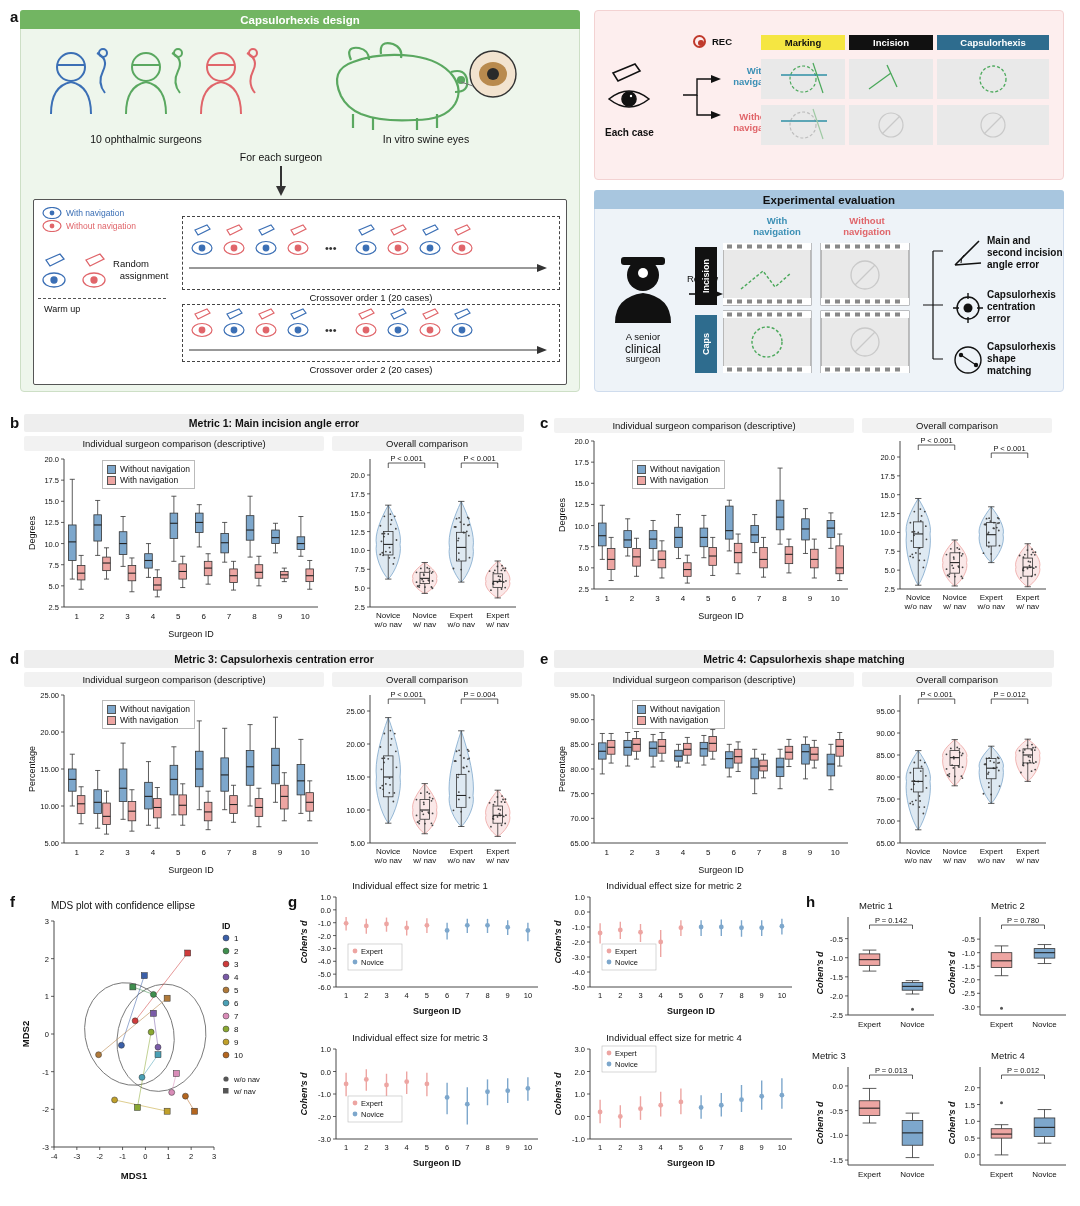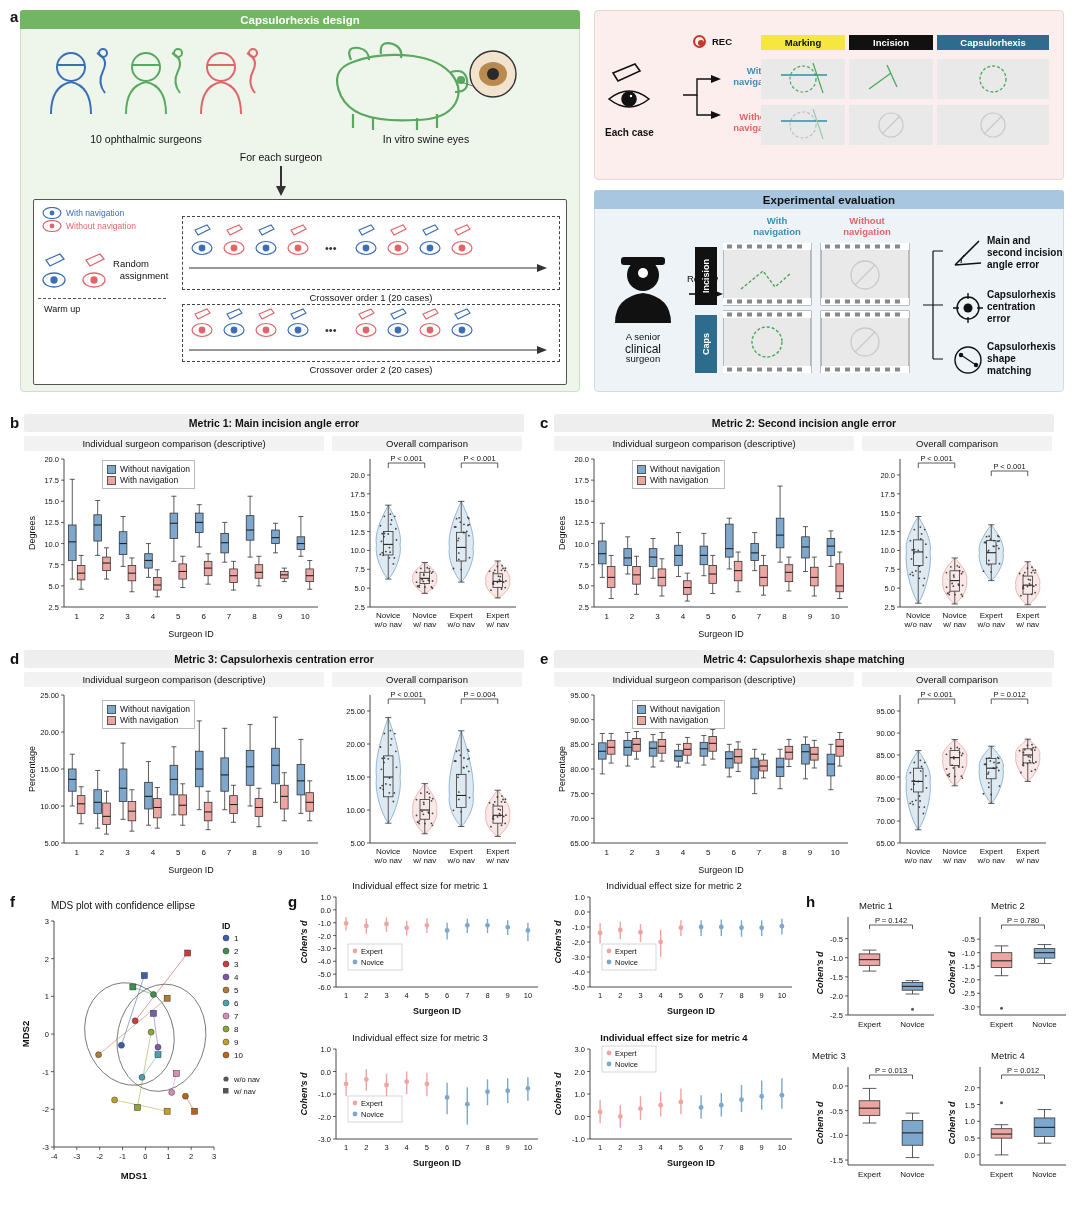--- a/index.html
+++ b/index.html
@@ -809,21 +809,20 @@
         <span class="lg-swatch" style="background:#7da7cc"></span>
         <span>Without navigation</span>
       </div>
       <div class="lg-row">
         <span class="lg-swatch" style="background:#eda5a2"></span>
         <span>With navigation</span>
       </div>
     </div>
   </div>
 <div id="metric-c" class="metric-panel" style="left: 554px; top: 414px; width: 500px; height: 230px; position: absolute;">
-    <div class="metric-title">Metric 2: Second incision angle error</div>
     <div style="display: flex; gap: 8px; margin-top: 4px;">
       <div style="width: 300px;">
         <div class="sub-title">Individual surgeon comparison (descriptive)</div>
         <svg width="300" height="190">
           <line x1="40" y1="8" x2="40" y2="156" stroke="#333" stroke-width="0.9"></line>
           <line x1="40" y1="156" x2="294" y2="156" stroke="#333" stroke-width="0.9"></line>
           <line x1="37" y1="156" x2="40" y2="156" stroke="#333" stroke-width="0.8"></line>
           <text x="35" y="159" font-size="7.5" text-anchor="end" fill="#111">2.5</text>
           <line x1="37" y1="134.85714285714286" x2="40" y2="134.85714285714286" stroke="#333" stroke-width="0.8"></line>
           <text x="35" y="137.85714285714286" font-size="7.5" text-anchor="end" fill="#111">5.0</text>
@@ -2026,21 +2025,21 @@
           <text x="141" y="123" font-size="9" text-anchor="middle" fill="#111" font-weight="bold">Surgeon ID</text>
           <text x="-51" y="11" font-size="9" text-anchor="middle" fill="#111" transform="rotate(-90)" font-weight="bold" font-style="italic">Cohen's d</text>
           <rect x="52" y="53" width="54" height="26" fill="#fff" stroke="#bbb" stroke-width="0.6"></rect>
           <circle cx="59" cy="60" r="2.4" fill="#eda5a2"></circle>
           <text x="65" y="63" font-size="7.5" text-anchor="start" fill="#111">Expert</text>
           <circle cx="59" cy="71" r="2.4" fill="#7da7cc"></circle>
           <text x="65" y="74" font-size="7.5" text-anchor="start" fill="#111">Novice</text>
         </svg>
       </div>
       <div>
-        <div style="font-size: 9.5px; text-align: center; font-weight: bold;">Individual effect size for metric 4</div>
+        <div style="font-size: 9.5px; text-align: center; font-weight: normal;">Individual effect size for metric 4</div>
         <svg width="248" height="126">
           <line x1="40" y1="6" x2="40" y2="96" stroke="#333" stroke-width="0.9"></line>
           <line x1="40" y1="96" x2="242" y2="96" stroke="#333" stroke-width="0.9"></line>
           <line x1="37" y1="6" x2="40" y2="6" stroke="#333" stroke-width="0.8"></line>
           <text x="35" y="9" font-size="7.5" text-anchor="end" fill="#111">3.0</text>
           <line x1="37" y1="28.5" x2="40" y2="28.5" stroke="#333" stroke-width="0.8"></line>
           <text x="35" y="31.5" font-size="7.5" text-anchor="end" fill="#111">2.0</text>
           <line x1="37" y1="51" x2="40" y2="51" stroke="#333" stroke-width="0.8"></line>
           <text x="35" y="54" font-size="7.5" text-anchor="end" fill="#111">1.0</text>
           <line x1="37" y1="73.5" x2="40" y2="73.5" stroke="#333" stroke-width="0.8"></line>

